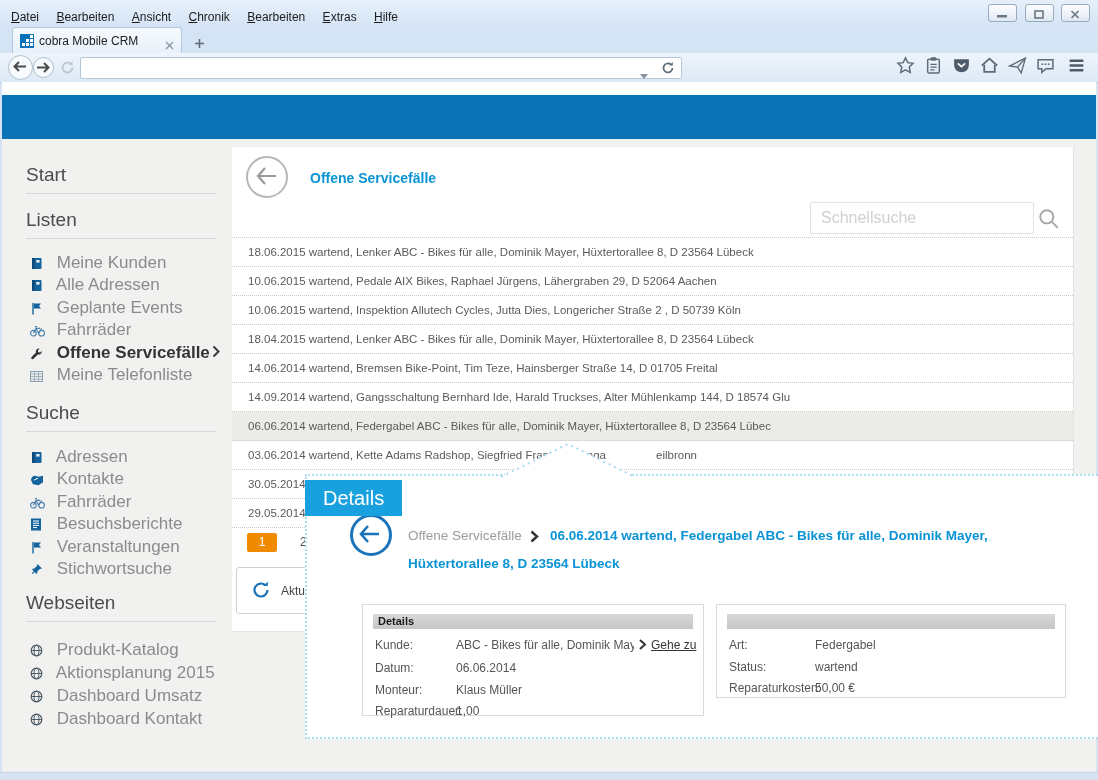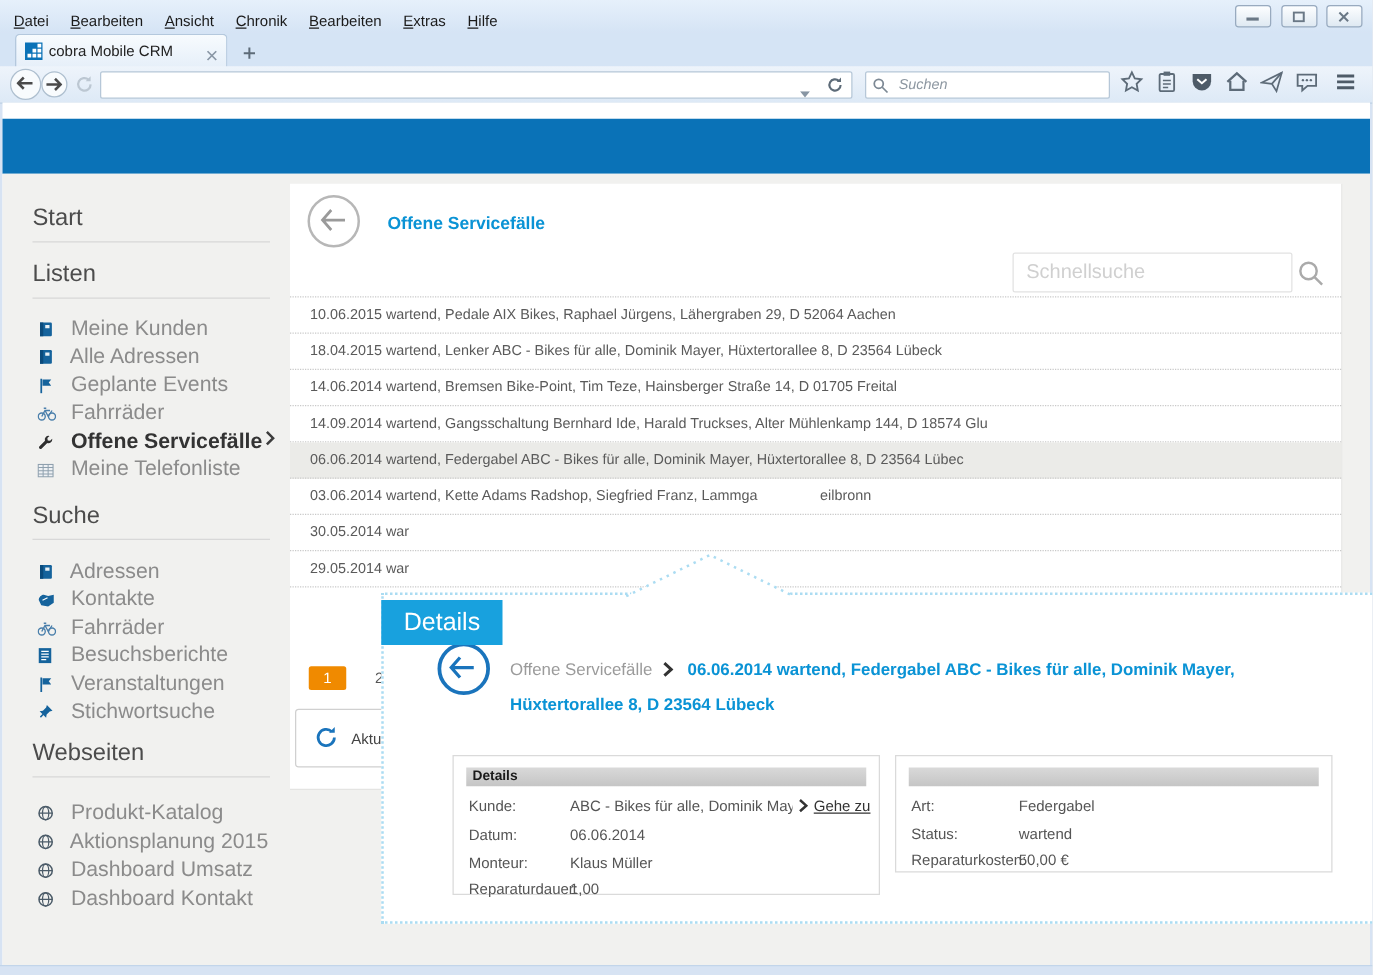--- a/index.html
+++ b/index.html
@@ -168,27 +168,20 @@
   <div class="abs" id="urlbar">
     <input type="text" value="" style="">
     <span id="url-caret"><svg width="9" height="6">
           <path d="M0 0h8L4 5z" fill="#8795a3"></path>
         </svg></span>
     <span id="url-reload"><svg width="14" height="14">
           <path d="M11.5 7a4.5 4.5 0 1 1-1.4-3.3" fill="none" stroke="#5d6b78" stroke-width="1.7"></path>
           <path d="M11.8 1v3.6H8.4z" fill="#5d6b78"></path>
         </svg></span>
   </div>
-  <div class="abs" id="searchbar">
-    <svg width="13" height="13">
-        <circle cx="5" cy="5" r="3.6" fill="none" stroke="#7c8894" stroke-width="1.4"></circle>
-        <path d="M7.8 7.8L12 12" stroke="#7c8894" stroke-width="1.4"></path>
-      </svg>
-    <input type="text" placeholder="Suchen" style="">
-  </div>
   <span class="tbicon" style="left:893px"><svg width="19" height="19" viewBox="0 0 18 18">
         <path d="M9 1.8l2.2 4.5 5 .7-3.6 3.5.9 5L9 13.1l-4.5 2.4.9-5L1.8 7l5-.7z" fill="none" stroke="#5d6b78" stroke-width="1.4"></path>
       </svg></span>
   <span class="tbicon" style="left:921px"><svg width="19" height="19" viewBox="0 0 18 18">
         <rect x="3.5" y="3" width="11" height="13" rx="1" fill="none" stroke="#5d6b78" stroke-width="1.4"></rect>
         <rect x="6.5" y="1.2" width="5" height="3.2" fill="#5d6b78"></rect>
         <path d="M6 8h6M6 10.6h6M6 13.2h4" stroke="#5d6b78" stroke-width="1.2"></path>
       </svg></span>
   <span class="tbicon" style="left:949px"><svg width="19" height="19" viewBox="0 0 18 18">
         <path d="M2 3h14v5.5a7 7 0 0 1-14 0z" fill="#4e5b68"></path>
@@ -381,21 +374,23 @@
   <input type="text" placeholder="Schnellsuche" style="">
 </div>
 <span class="abs" id="quicksearch-icon">
   <svg width="24" height="24" viewBox="0 0 22 22">
       <circle cx="9" cy="9" r="6" fill="none" stroke="#aaa" stroke-width="1.8"></circle>
       <path d="M13.6 13.6L19 19" stroke="#aaa" stroke-width="1.8"></path>
     </svg>
 </span>
 
 <div class="abs" id="rows">
+  <div class="row"><span>18.06.2015 wartend, Lenker ABC - Bikes für alle, Dominik Mayer, Hüxtertorallee 8, D 23564 Lübeck</span></div>
   <div class="row"><span>10.06.2015 wartend, Pedale AIX Bikes, Raphael Jürgens, Lähergraben 29, D 52064 Aachen</span></div>
+  <div class="row"><span>10.06.2015 wartend, Inspektion Allutech Cycles, Jutta Dies, Longericher Straße 2 , D 50739 Köln</span></div>
   <div class="row"><span>18.04.2015 wartend, Lenker ABC - Bikes für alle, Dominik Mayer, Hüxtertorallee 8, D 23564 Lübeck</span></div>
   <div class="row"><span>14.06.2014 wartend, Bremsen Bike-Point, Tim Teze, Hainsberger Straße 14, D 01705 Freital</span></div>
   <div class="row"><span>14.09.2014 wartend, Gangsschaltung Bernhard Ide, Harald Truckses, Alter Mühlenkamp 144, D 18574 Glu</span></div>
   <div class="row selected"><span>06.06.2014 wartend, Federgabel ABC - Bikes für alle, Dominik Mayer, Hüxtertorallee 8, D 23564 Lübec</span></div>
   <div class="row"><span>03.06.2014 wartend, Kette Adams Radshop, Siegfried Franz, Lammga</span><span class="gap"></span><span>eilbronn</span></div>
   <div class="row"><span>30.05.2014 war</span></div>
   <div class="row"><span>29.05.2014 war</span></div>
 </div>
 
 <div class="abs" id="page1">1</div>

